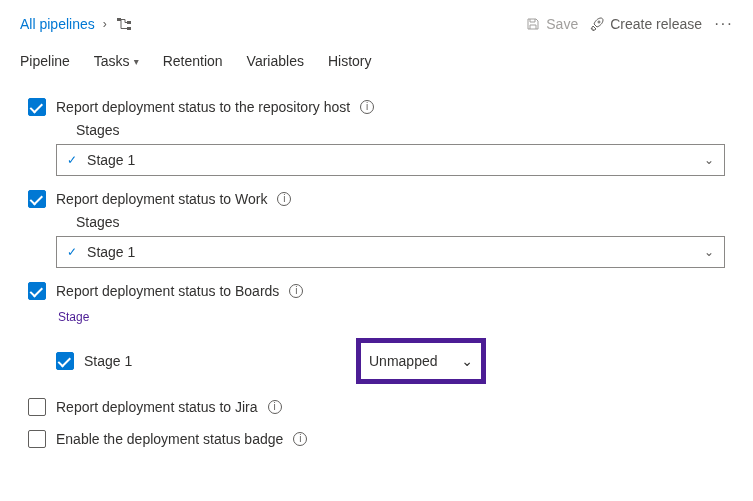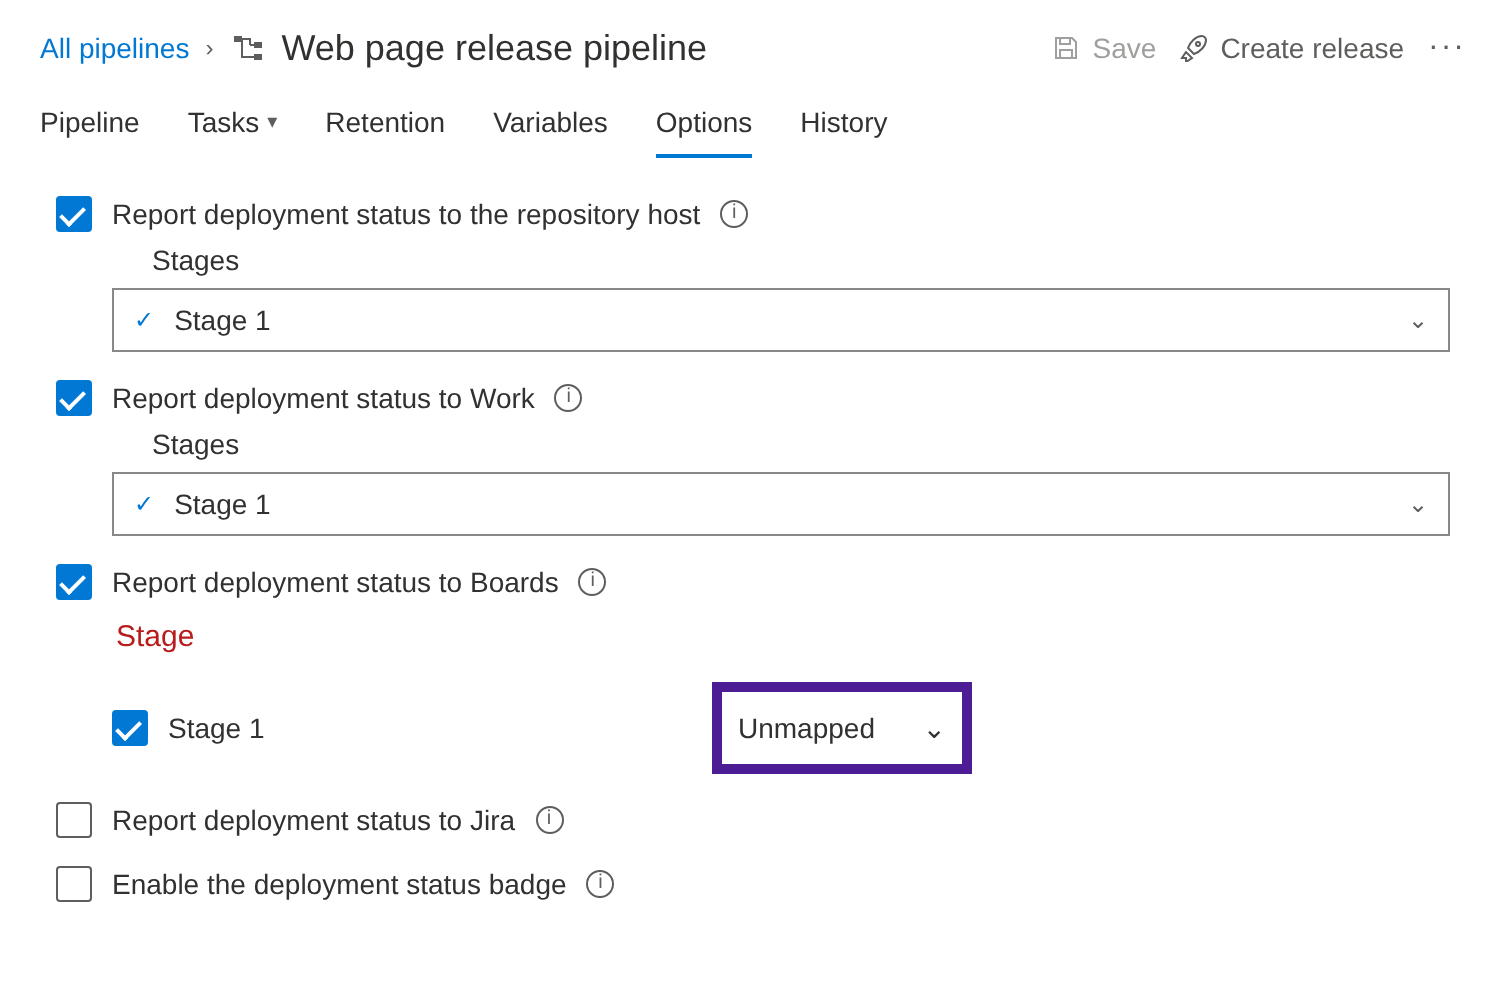--- a/index.html
+++ b/index.html
@@ -137,22 +137,22 @@
     padding: 0 10px;
     cursor:pointer;
     background:#fff;
   }
   .dropdown .tick { color:#0078d4; margin-right:10px; font-size:12px; }
   .dropdown .dd-val { flex:1; }
   .dropdown .dd-chev { color:#605e5c; font-size:12px; }
   .table-head {
     display:flex;
     margin-top:10px;
-    color:#b91c1c;
-    font-size:15px;
+    color:#4c1d95;
+    font-size:12px;
   }
   .th-stage { width: 300px; padding-left:2px;}
   .th-dep { flex:1; }
   .table-row {
     display:flex;
     align-items:center;
     margin-top:14px;
   }
   .tr-stage {
     width:300px;
@@ -181,21 +181,20 @@
   <span class="breadcrumb-link">All pipelines</span>
   <span class="chevron-sep">›</span>
   <span class="pipeline-icon">
     <svg width="18" height="18" viewBox="0 0 18 18">
         <rect x="2" y="3" width="4" height="3" fill="#605e5c"></rect>
         <rect x="12" y="6" width="4" height="3" fill="#605e5c"></rect>
         <rect x="12" y="12" width="4" height="3" fill="#605e5c"></rect>
         <path d="M6 4.5 H10 V7.5 M10 7.5 H12 M6 4.5 V13.5 H12" stroke="#605e5c" fill="none" stroke-width="1"></path>
       </svg>
   </span>
-  <span class="page-title">Web page release pipeline</span>
   <span class="header-spacer"></span>
   <span class="header-btn disabled">
     <span>
         <svg width="14" height="14" viewBox="0 0 14 14">
           <path d="M2 2h8l2 2v8H2z M4 2v3h5V2 M4 12v-4h6v4" fill="none" stroke="#a19f9d" stroke-width="1"></path>
         </svg>
       </span>
     <span>Save</span>
   </span>
   <span class="header-btn">
@@ -217,23 +216,20 @@
   <div class="tab">
       <span>Tasks</span>
       <span class="chev-down">▾</span>
     </div>
   <div class="tab">
       <span>Retention</span>
     </div>
   <div class="tab">
       <span>Variables</span>
     </div>
-  <div class="tab active">
-      <span>Options</span>
-    </div>
   <div class="tab">
       <span>History</span>
     </div>
 </div>
 
 <div class="body">
 
   <div class="content">
 
     <div class="opt">

